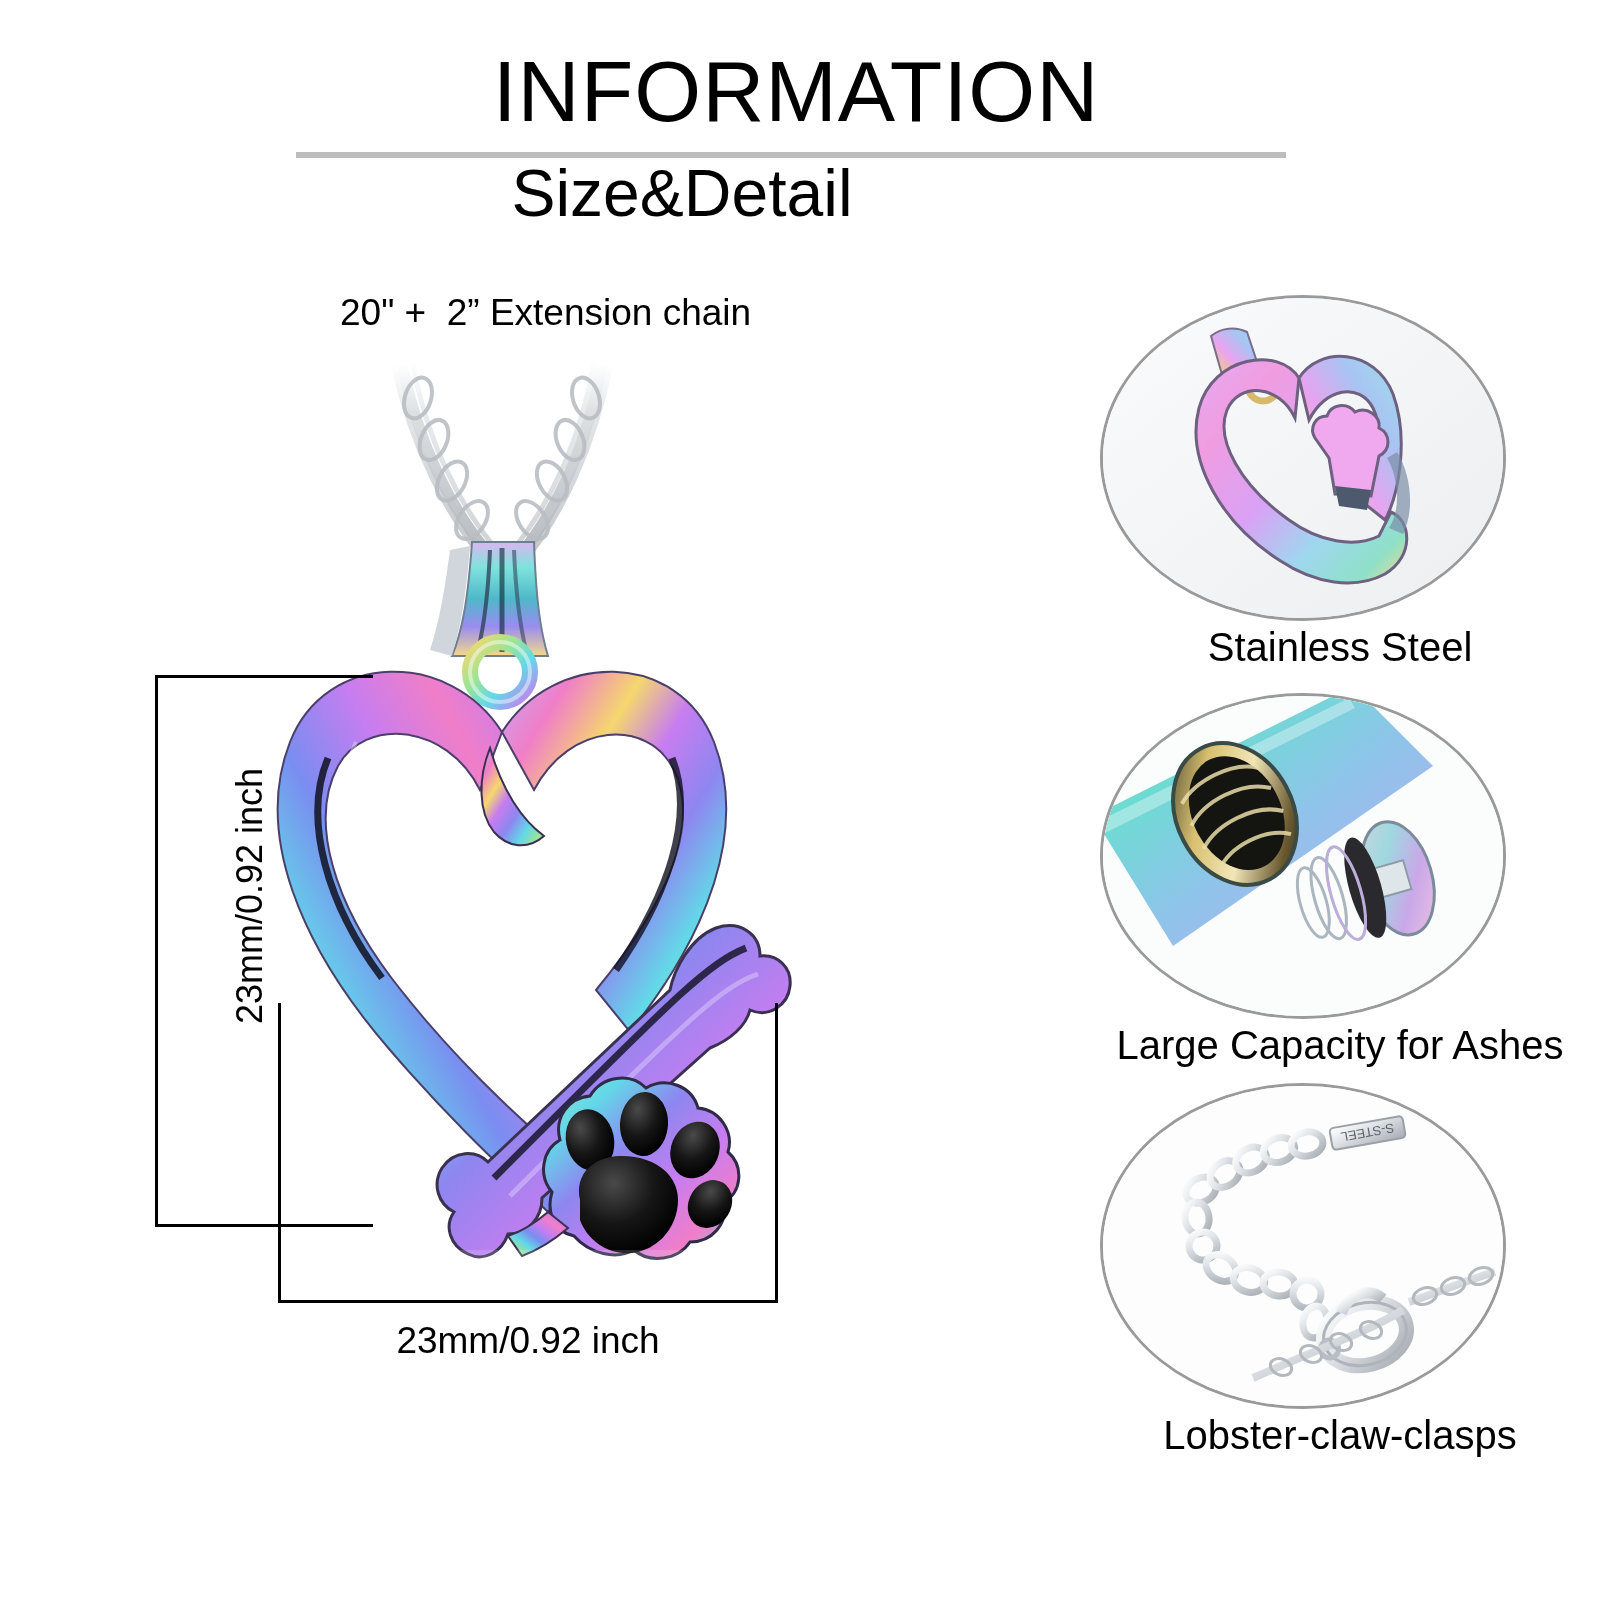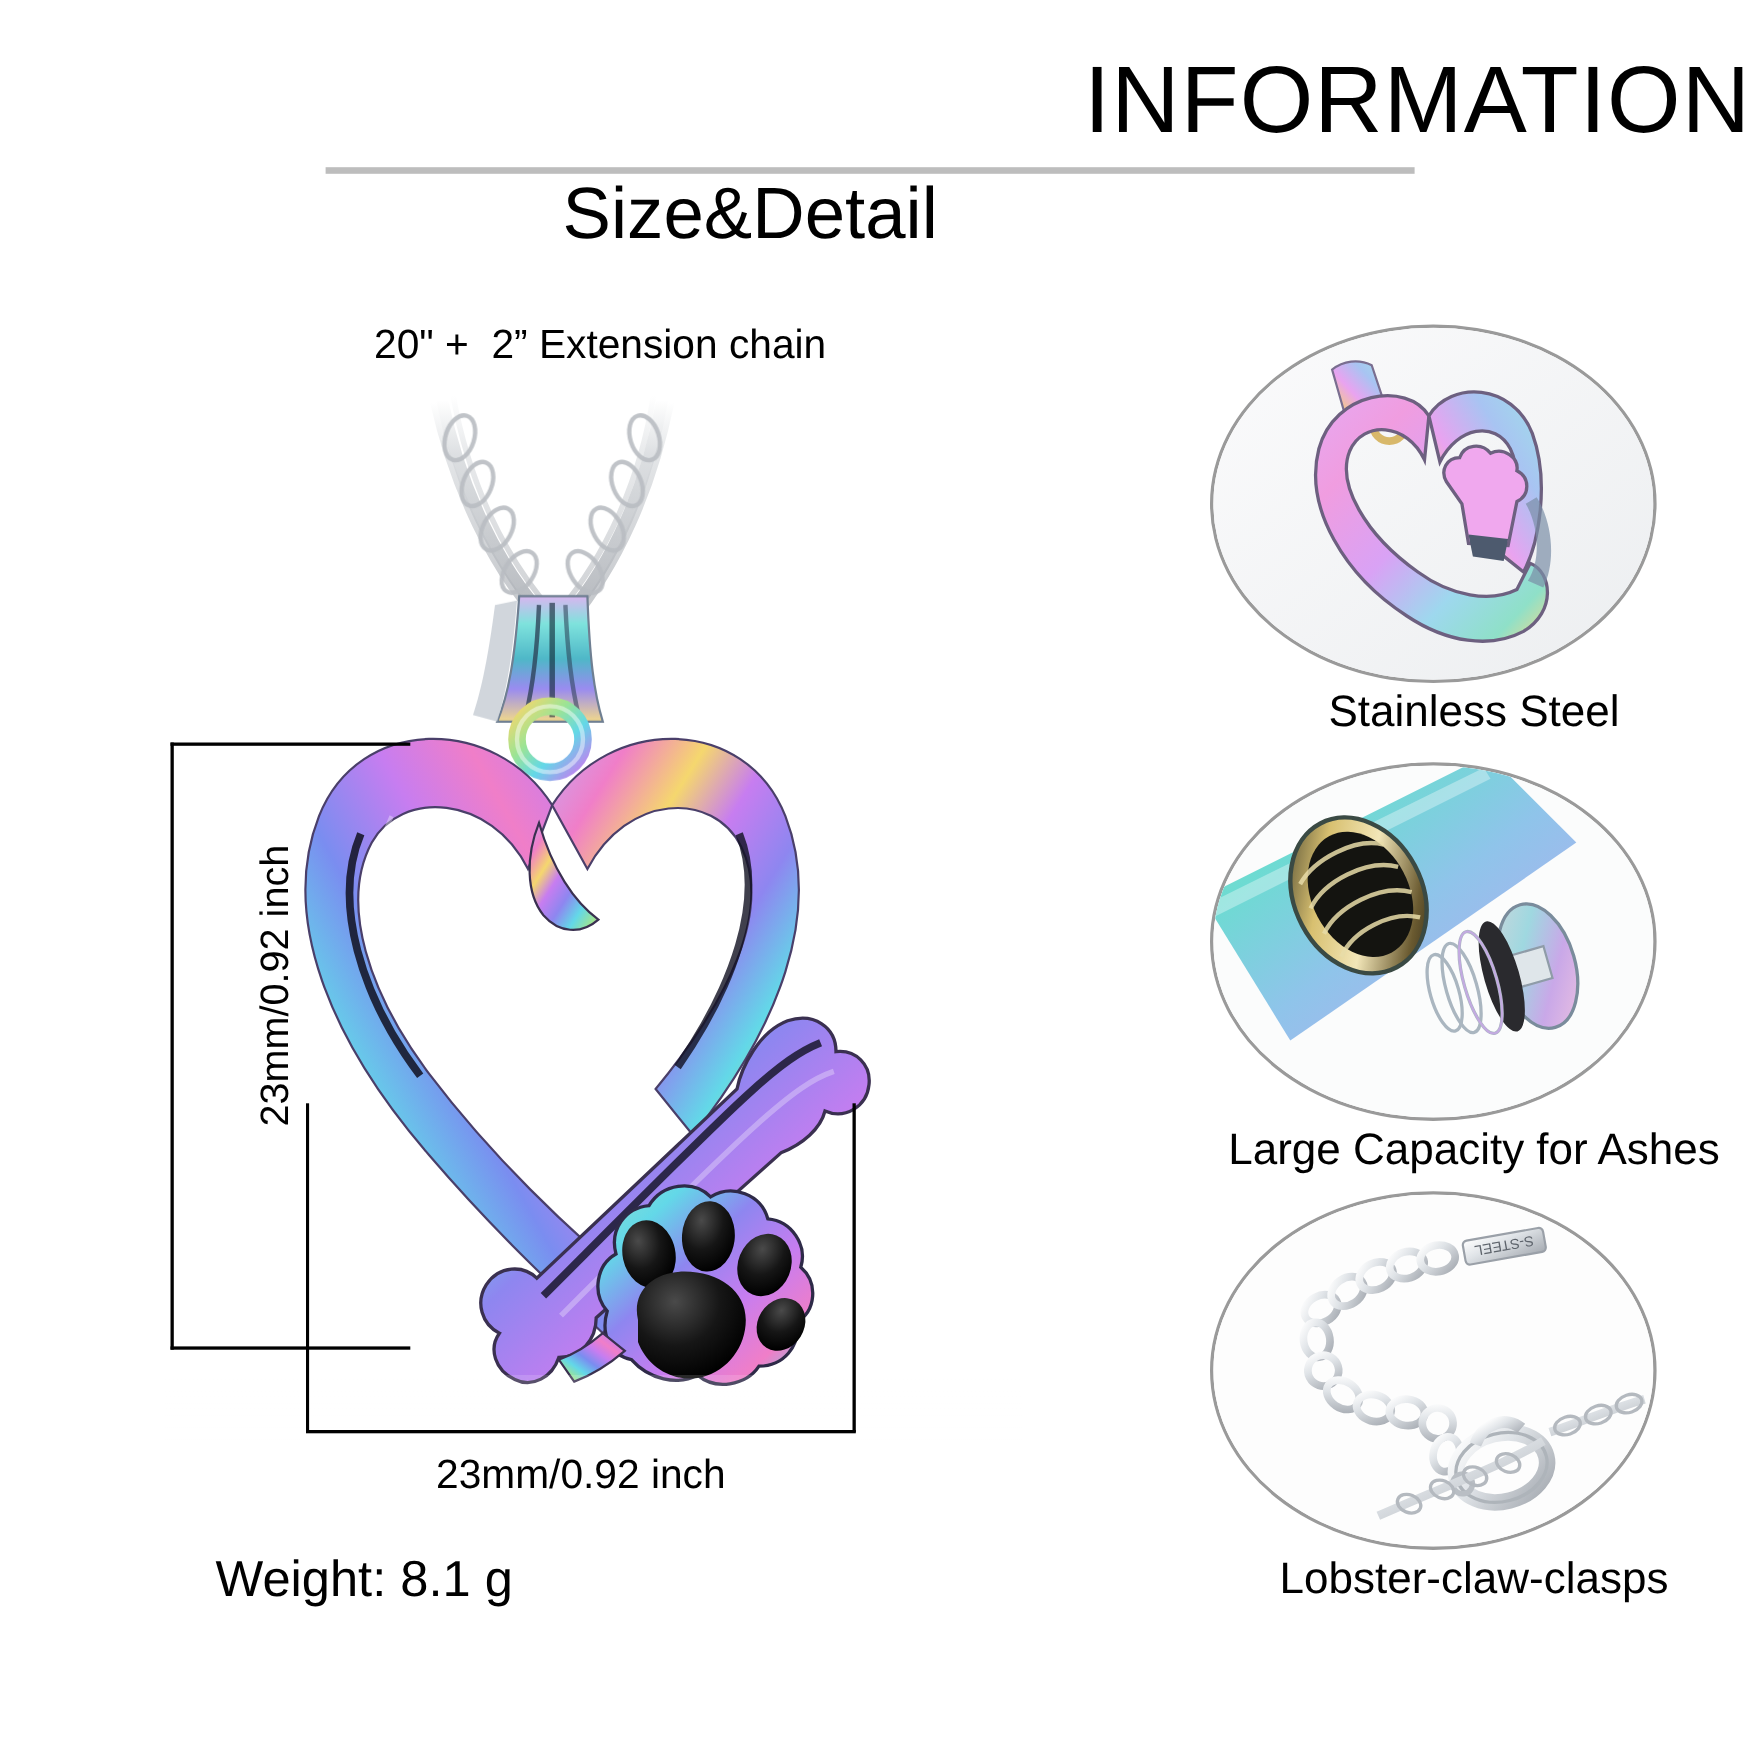--- a/index.html
+++ b/index.html
@@ -9,21 +9,21 @@
     font-family:"Liberation Sans", sans-serif;
     color:#000;
     overflow:hidden;
     position:relative;
   }
   .page{position:absolute;inset:0;}
 
   
   .hdr-title{
     position:absolute;left:0;top:48px;width:1592px;
-    text-align:right;
+    text-align:center;
     font-size:86px;line-height:1;
     letter-spacing:1px;
     font-weight:400;
   }
   .hdr-rule{
     position:absolute;left:296px;top:152px;
     width:990px;height:6px;background:#bdbdbd;
   }
   .hdr-sub{
     position:absolute;left:0;top:160px;width:1364px;
@@ -283,21 +283,20 @@
     <div class="dim-v-label">23mm/0.92 inch</div>
   </div>
 
   <div class="dim-h">
     <div class="hline"></div>
     <div class="tick-l"></div>
     <div class="tick-r"></div>
   </div>
   <div class="dim-h-label">23mm/0.92 inch</div>
 
-  <div class="weight">Weight: 8.1 g</div>
 
   <div class="feature" id="feature-1">
     <div class="feat-circle">
       <svg width="400" height="320" viewBox="0 0 400 320">
         <defs>
           <linearGradient id="f1a" x1="0" y1="0" x2="1" y2="1">
             <stop offset="0%" stop-color="#e6a9f2"></stop>
             <stop offset="22%" stop-color="#f09de0"></stop>
             <stop offset="48%" stop-color="#d9a2f5"></stop>
             <stop offset="70%" stop-color="#9ed8ee"></stop>

